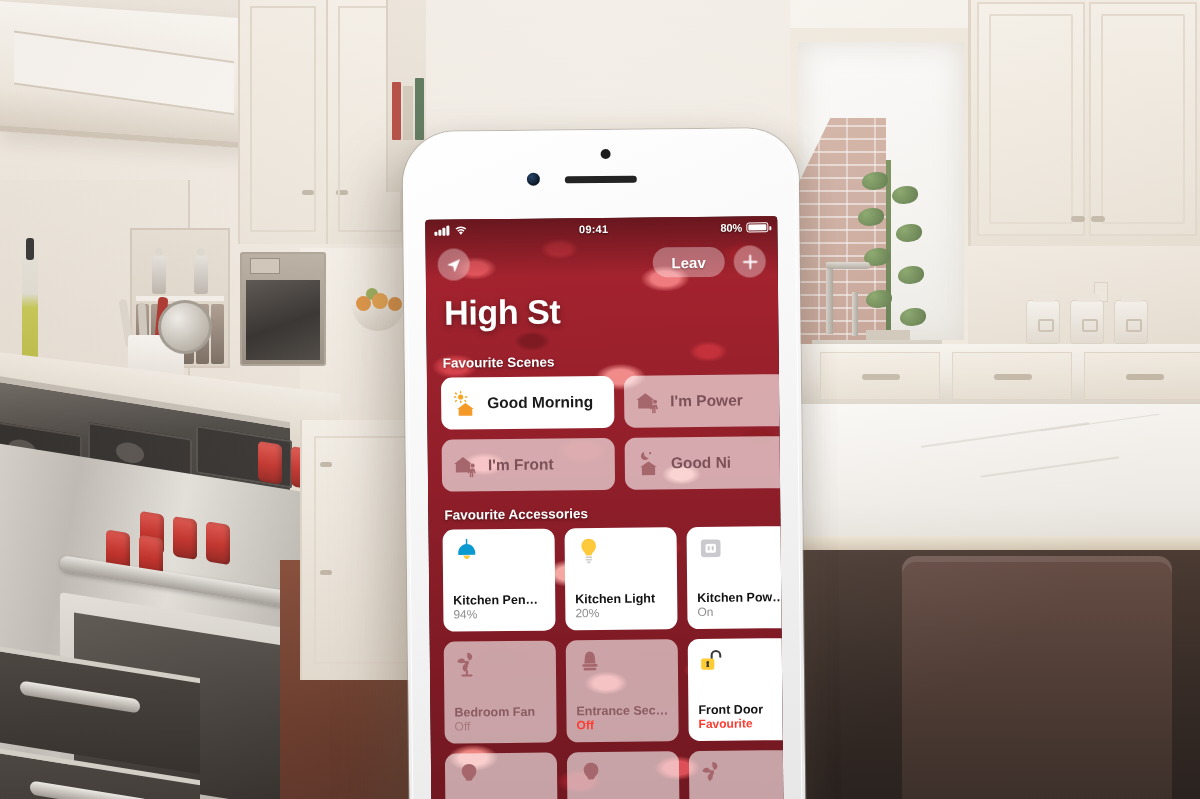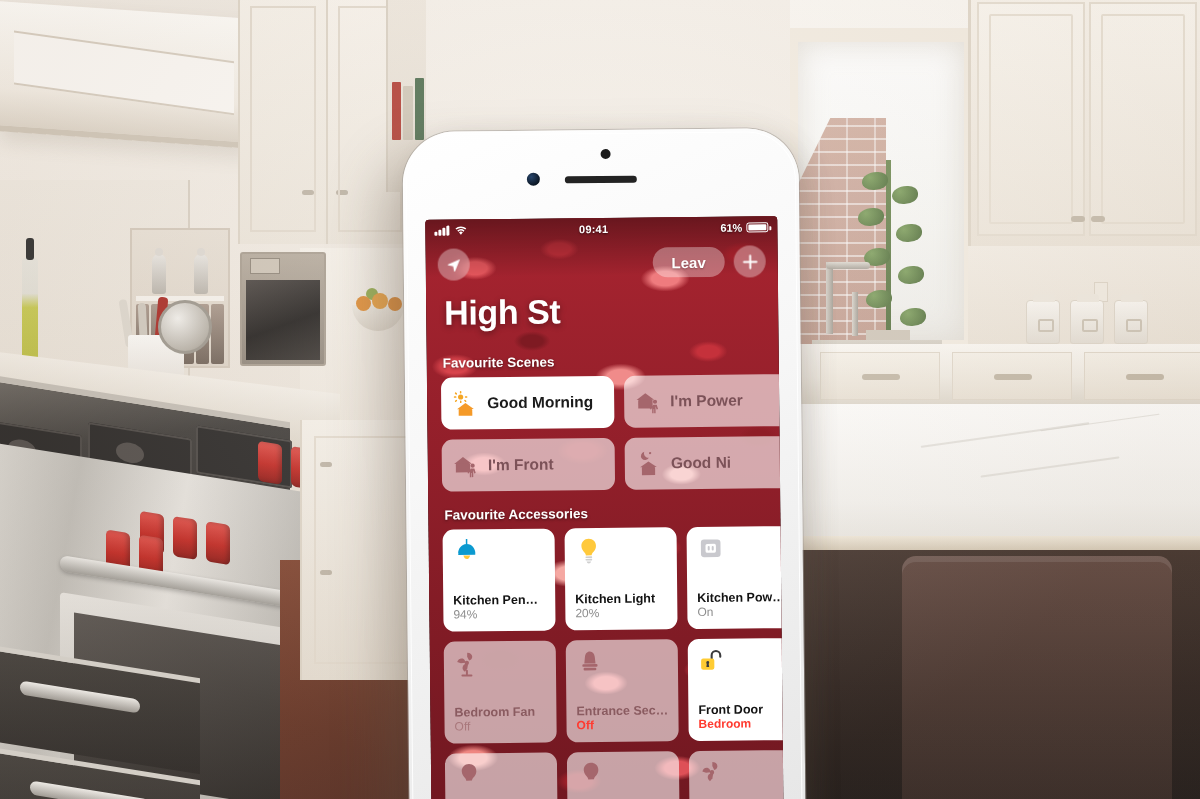--- a/index.html
+++ b/index.html
@@ -640,21 +640,21 @@
             <i></i>
           </span>
         <svg width="13" height="10" viewBox="0 0 13 10">
           <path d="M6.5 9.2 4.6 6.9a3 3 0 0 1 3.8 0z" fill="#fff"></path>
           <path d="M2.9 5.1a5.6 5.6 0 0 1 7.2 0l-.95 1.15a4.1 4.1 0 0 0-5.3 0z" fill="#fff"></path>
           <path d="M1.1 2.9a8.4 8.4 0 0 1 10.8 0l-.95 1.15a6.9 6.9 0 0 0-8.9 0z" fill="#fff"></path>
         </svg>
       </div>
       <div class="sb-time">09:41</div>
       <div class="sb-right">
-        <span>61%</span>
+        <span>80%</span>
         <span class="batt">
             <i></i>
           </span>
       </div>
     </div>
 
     <div class="navrow">
       <div class="circle-btn">
         <svg width="15" height="15" viewBox="0 0 16 16">
           <path d="M14.2 1.8 1.6 7.1c-.6.25-.5 1.1.14 1.2l5.1.9.9 5.1c.11.64.96.74 1.2.14z" fill="#fff"></path>
@@ -820,21 +820,21 @@
           <span class="acc-icon">
             <svg width="28" height="28" viewBox="0 0 28 28">
               <path d="M13.8 10.6V7.4a4.3 4.3 0 0 1 8.6 0v1.6" fill="none" stroke="#3a3a3c" stroke-width="2.1" stroke-linecap="round"></path>
               <rect x="3.2" y="10.6" width="13.2" height="11.2" rx="2.1" fill="#ffcc33"></rect>
               <circle cx="9.8" cy="14.7" r="1.5" fill="#3a3a3c"></circle>
               <path d="M8.9 15.6h1.8l.45 3.4H8.45z" fill="#3a3a3c"></path>
             </svg>
           </span>
           <span class="acc-text">
             <span class="acc-name">Front Door</span>
-            <span class="acc-state alert">Bedroom</span>
+            <span class="acc-state alert">Favourite</span>
           </span>
         </div>
 
         <div class="acc-card">
           <span class="acc-icon">
             <svg width="28" height="28" viewBox="0 0 28 28">
               <path d="M14 1.6c-4.3 0-7.3 3.2-7.3 7.2 0 3 1.7 4.9 3 6.4.9 1.1 1.4 1.8 1.4 3h5.8c0-1.2.5-1.9 1.4-3 1.3-1.5 3-3.4 3-6.4 0-4-3-7.2-7.3-7.2z" class="muted-shape"></path>
             </svg>
           </span>
 

